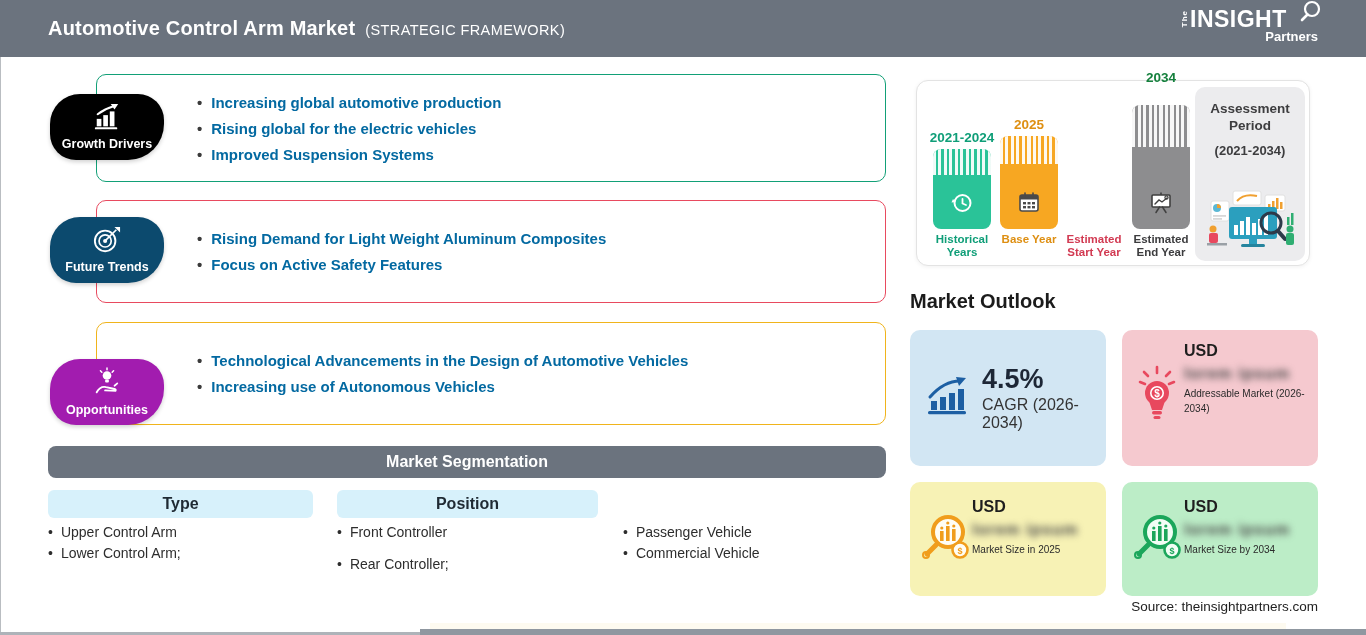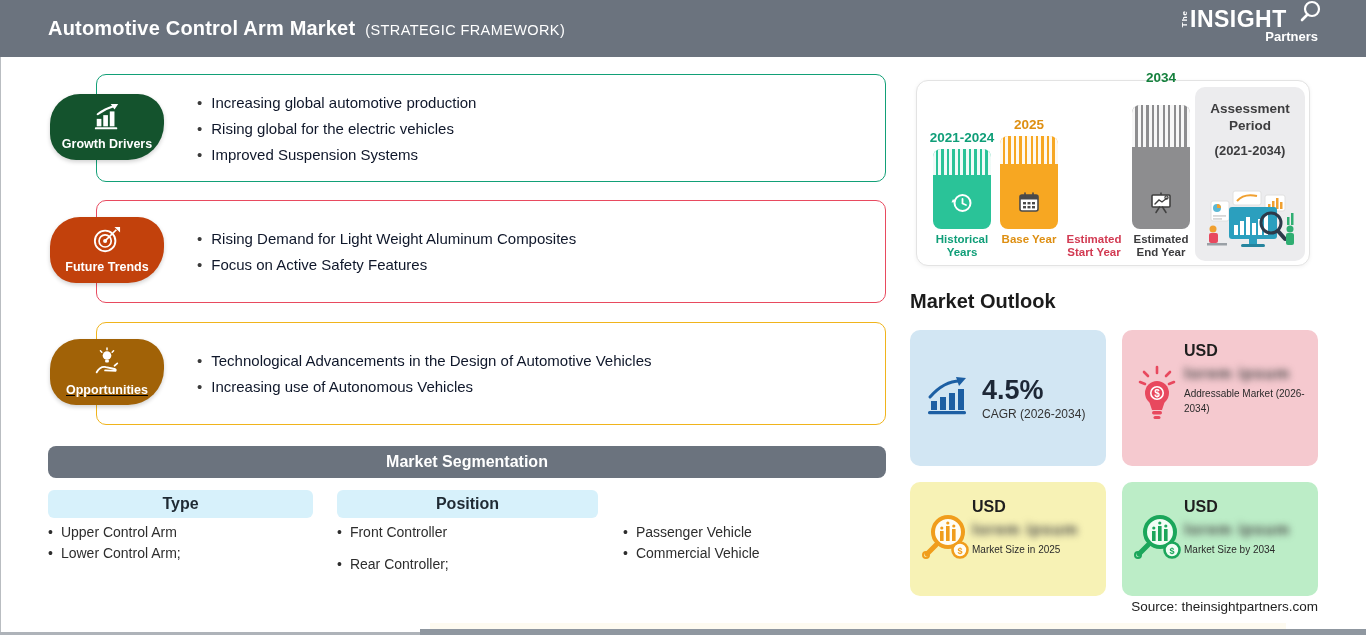--- a/index.html
+++ b/index.html
@@ -21,29 +21,29 @@
   .logo-glass { position:absolute; right:-14px; top:-9px; }
   .logo-partners { font-size:13px; font-weight:700; text-align:right; margin-top:-2px; margin-right:-8px; }
 
   
   .fw-box { position:absolute; left:96px; width:790px; border-radius:10px; background:#fff; }
   .fw-box.gd { top:74px;  height:108px; border:1.6px solid #12a077; }
   .fw-box.ft { top:200px; height:103px; border:1.6px solid #e84a5f; }
   .fw-box.op { top:322px; height:103px; border:1.6px solid #f0b41c; }
   .fw-bullets { position:absolute; left:100px; right:14px; top:0; bottom:0;
                 display:flex; flex-direction:column; justify-content:center; gap:9px; }
-  .fw-bullet { font-size:15px; color:#0f172a; display:flex; align-items:baseline; }
+  .fw-bullet { font-size:15px; color:#0369a1; display:flex; align-items:baseline;font-weight:bold; }
   .fw-bullet::before { content:"•"; margin-right:9px; font-size:15px; color:#3a3a3a; }
 
   .badge { position:absolute; left:50px; width:114px; height:66px; z-index:3;
            display:flex; flex-direction:column; align-items:center; justify-content:center;
            border-radius:30px 26px 36px 26px; box-shadow:0 2px 4px rgba(0,0,0,.18); }
-  .badge.gd { top:94px;  background:#14532d;text-align:right; }
-  .badge.ft { top:217px; background:#c2410c; }
-  .badge.op { top:339px; background:#a16207;text-decoration:underline; }
+  .badge.gd { top:94px;  background:#000000;text-align:right; }
+  .badge.ft { top:217px; background:#0c4a6e; }
+  .badge.op { top:359px; background:#a21caf; }
   .badge-label { color:#fff; font-size:12.5px; font-weight:700; margin-top:2px; }
 
   
   .seg-bar { position:absolute; left:48px; top:446px; width:838px; height:32px; background:#6b737e;
              border-radius:8px; display:flex; align-items:center; justify-content:center; }
   .seg-bar-title { color:#fff; font-size:16px; font-weight:700; }
   .seg-pill { position:absolute; top:490px; height:28px; background:#d7f1fb; border-radius:6px;
               display:flex; align-items:center; justify-content:center; }
   .seg-pill-1 { left:48px;  width:265px; }
   .seg-pill-2 { left:337px; width:261px; }
@@ -87,21 +87,21 @@
 
   
   .mo-heading { position:absolute; left:910px; top:290px; font-size:20px; font-weight:700; color:#1b1b1b; }
   .mo-card { position:absolute; border-radius:10px; }
   .mo-card-1 { left:910px;  top:330px; width:196px; height:136px; background:#d2e6f3;
                display:flex; align-items:center; padding-left:16px; gap:12px; }
   .mo-card-2 { left:1122px; top:330px; width:196px; height:136px; background:#f5c9cf; }
   .mo-card-3 { left:910px;  top:482px; width:196px; height:114px; background:#f7f2b5; }
   .mo-card-4 { left:1122px; top:482px; width:196px; height:114px; background:#bcedc7; }
   .cagr-value { font-size:27px; font-weight:800; color:#1d2736; line-height:1.15; }
-  .cagr-label { font-size:12px; color:#333; }
+  .cagr-label { font-size:16px; color:#333; }
   .usd-text { position:absolute; left:62px; top:12px; right:8px; }
   .mo-card-3 .usd-text, .mo-card-4 .usd-text { top:16px; }
   .usd-label { font-size:16px; font-weight:700; color:#1e1e1e; }
   .blurred-value { font-size:16px; font-weight:800; color:#4a4a4a; filter:blur(3.6px);
                    letter-spacing:1px; margin:5px 0 4px; }
   .mo-desc { font-size:10px; color:#2b2b2b; line-height:1.45; }
   .mo-icon { position:absolute; left:10px; top:50%; transform:translateY(-50%); }
   .mo-card-2 .mo-icon { left:14px; }
 
   .source-text { position:absolute; right:48px; top:599px; font-size:13.5px; color:#222; }

